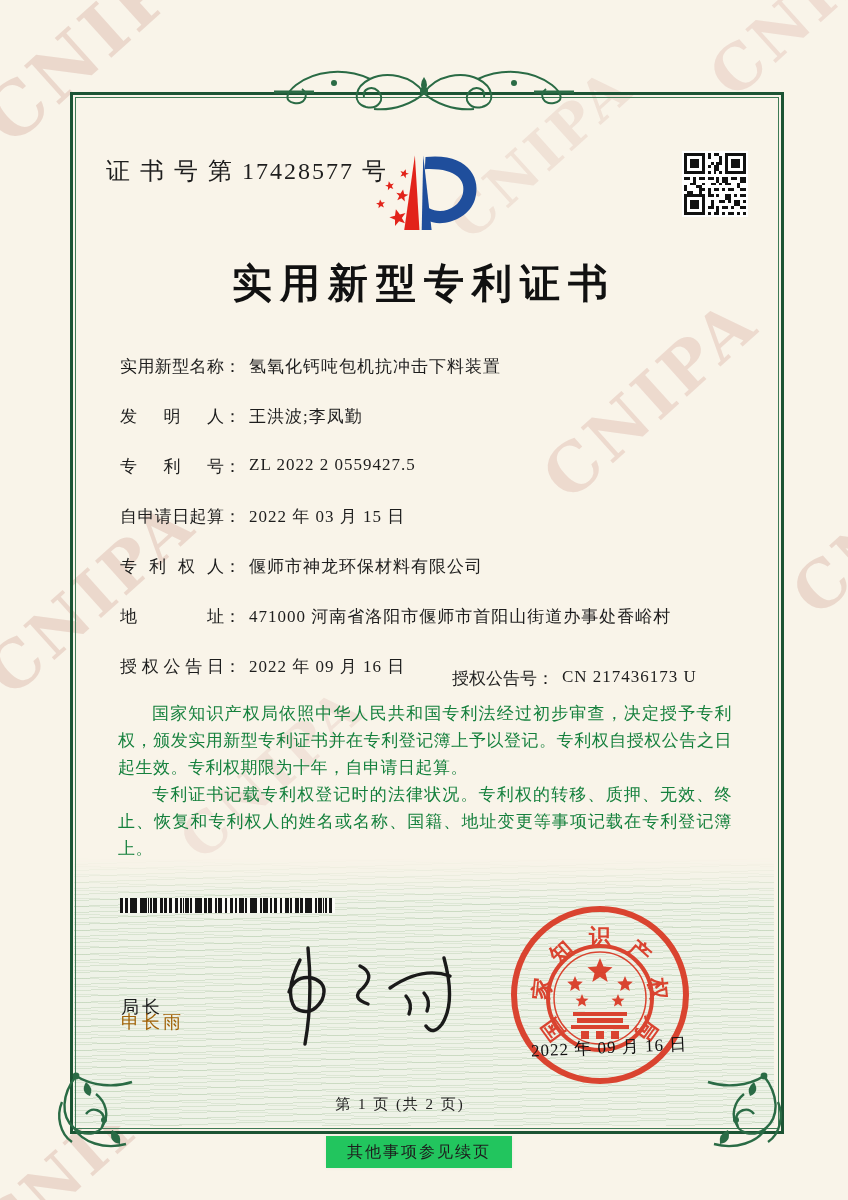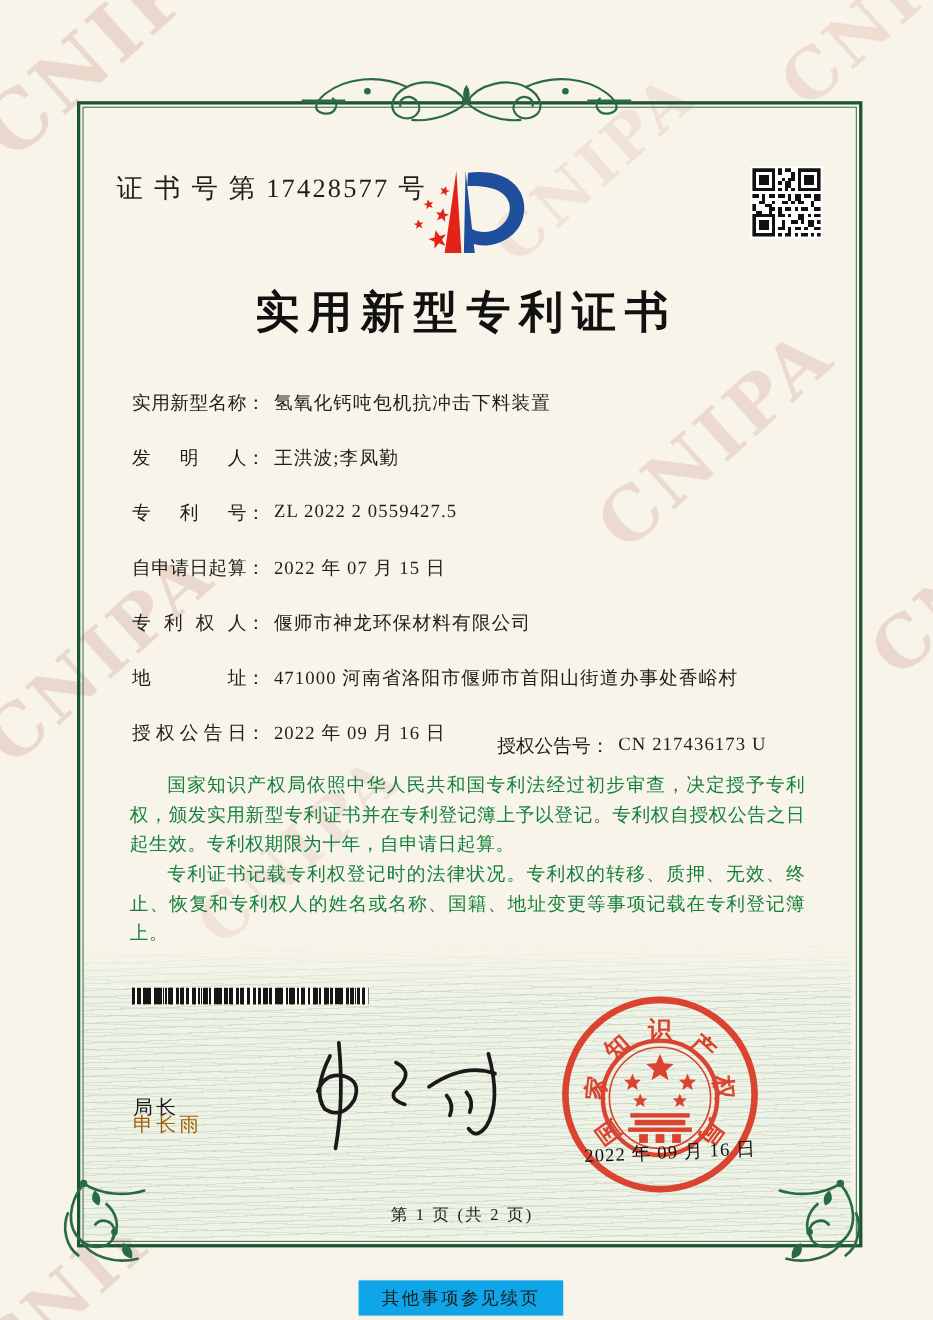--- a/index.html
+++ b/index.html
@@ -57,22 +57,22 @@
                 font-family:"Liberation Sans","DejaVu Sans",sans-serif;color:#1b1b1b;margin-top:21px;}
   .commissioner-name{position:absolute;left:121px;top:1010px;font-size:18px;letter-spacing:3px;
                 font-family:"Liberation Sans","DejaVu Sans",sans-serif;color:#a16207;}
   .signature{position:absolute;left:248px;top:940px;}
 
   .seal{position:absolute;left:505px;top:900px;}
   .seal-date{position:absolute;left:531px;top:1036px;font-size:17px;letter-spacing:1px;
              color:#111;transform:rotate(-2.5deg);white-space:nowrap;}
 
   .page-info{position:absolute;left:70px;top:1095px;width:660px;text-align:center;
-             font-size:15px;letter-spacing:2px;color:#222;margin-left:20px;}
-  .continuation{position:absolute;left:326px;top:1164px;width:186px;height:32px;background:#0ea5e9;
+             font-size:15px;letter-spacing:2px;color:#222;}
+  .continuation{position:absolute;left:326px;top:1136px;width:186px;height:32px;background:#22c55e;
                 box-shadow:0 0 4px rgba(0,0,0,0.06);display:flex;align-items:center;justify-content:center;
                 font-size:16px;letter-spacing:2px;color:#1d1d1d;}
 </style>
 </head>
 <body>
 
 <div class="page">
 
   <div class="wm" style="left:-42px;top:-8px;font-size:72px;">CNIPA</div>
   <div class="wm" style="left:688px;top:-34px;font-size:62px;color:rgba(214,170,158,0.30);">CNIPA</div>
@@ -183,21 +183,21 @@
     <div class="field-row">
       <span class="flabel">实用新型名称</span><span class="fcolon">：</span><span class="fvalue">氢氧化钙吨包机抗冲击下料装置</span>
     </div>
     <div class="field-row">
       <span class="flabel">发明人</span><span class="fcolon">：</span><span class="fvalue">王洪波;李凤勤</span>
     </div>
     <div class="field-row">
       <span class="flabel">专利号</span><span class="fcolon">：</span><span class="fvalue">ZL 2022 2 0559427.5</span>
     </div>
     <div class="field-row">
-      <span class="flabel">自申请日起算</span><span class="fcolon">：</span><span class="fvalue">2022 年 07 月 15 日</span>
+      <span class="flabel">自申请日起算</span><span class="fcolon">：</span><span class="fvalue">2022 年 03 月 15 日</span>
     </div>
     <div class="field-row">
       <span class="flabel">专利权人</span><span class="fcolon">：</span><span class="fvalue">偃师市神龙环保材料有限公司</span>
     </div>
     <div class="field-row">
       <span class="flabel">地址</span><span class="fcolon">：</span><span class="fvalue">471000 河南省洛阳市偃师市首阳山街道办事处香峪村</span>
     </div>
     <div class="field-row">
       <span class="flabel">授权公告日</span><span class="fcolon">：</span><span class="fvalue">2022 年 09 月 16 日</span>
       <span class="fgroup2">

